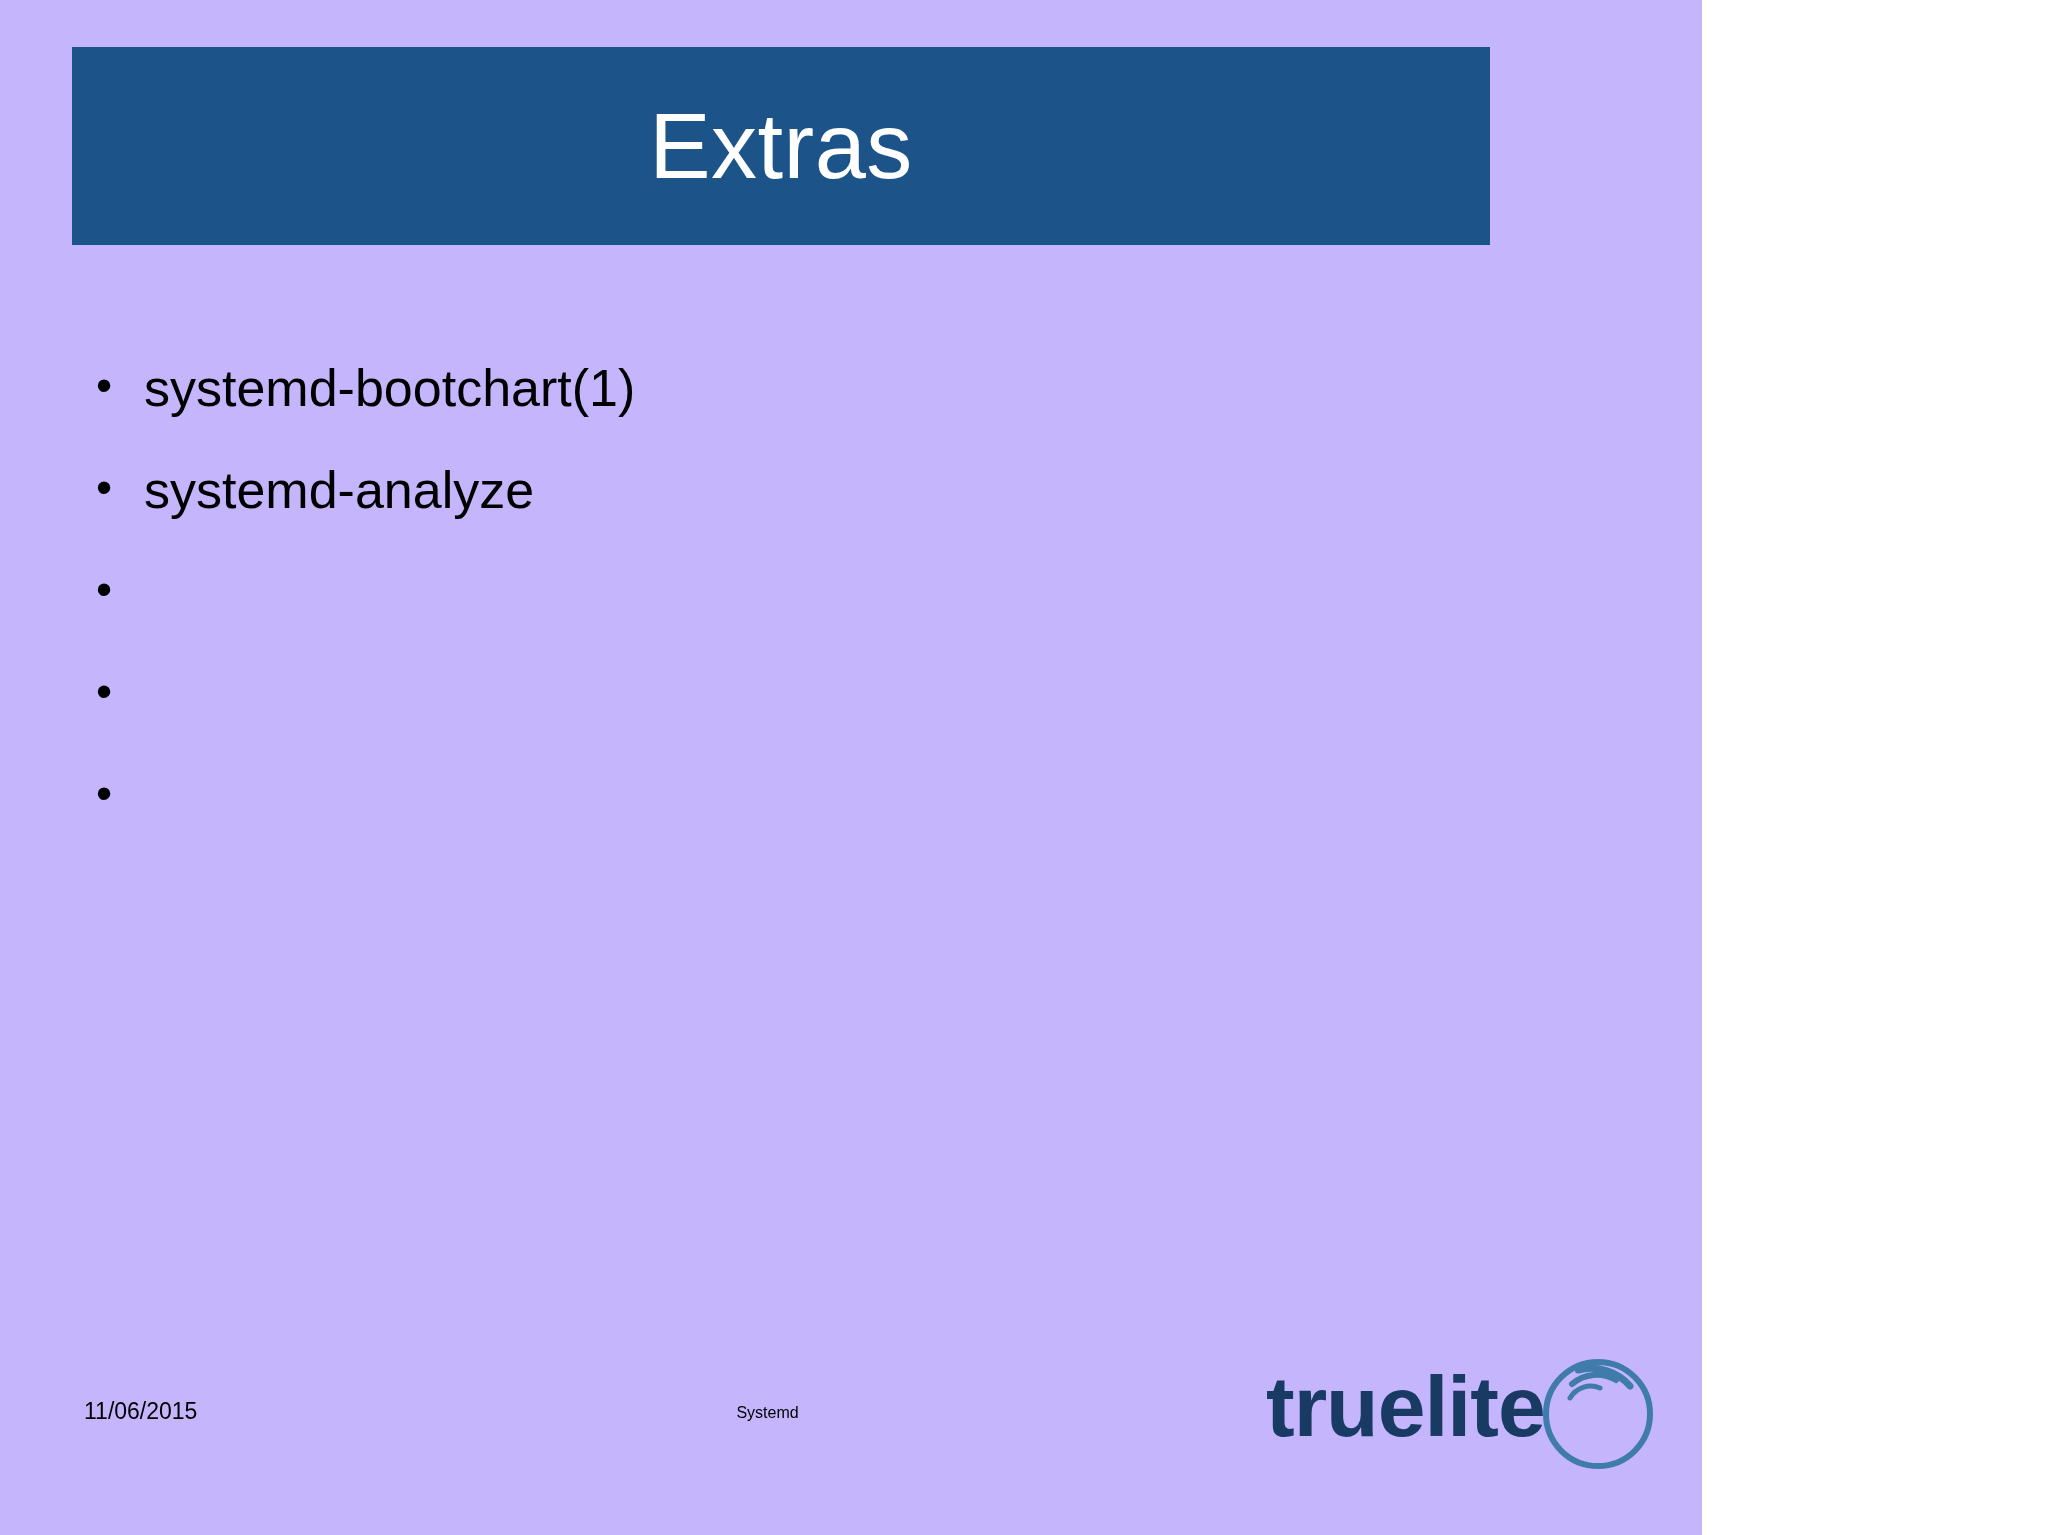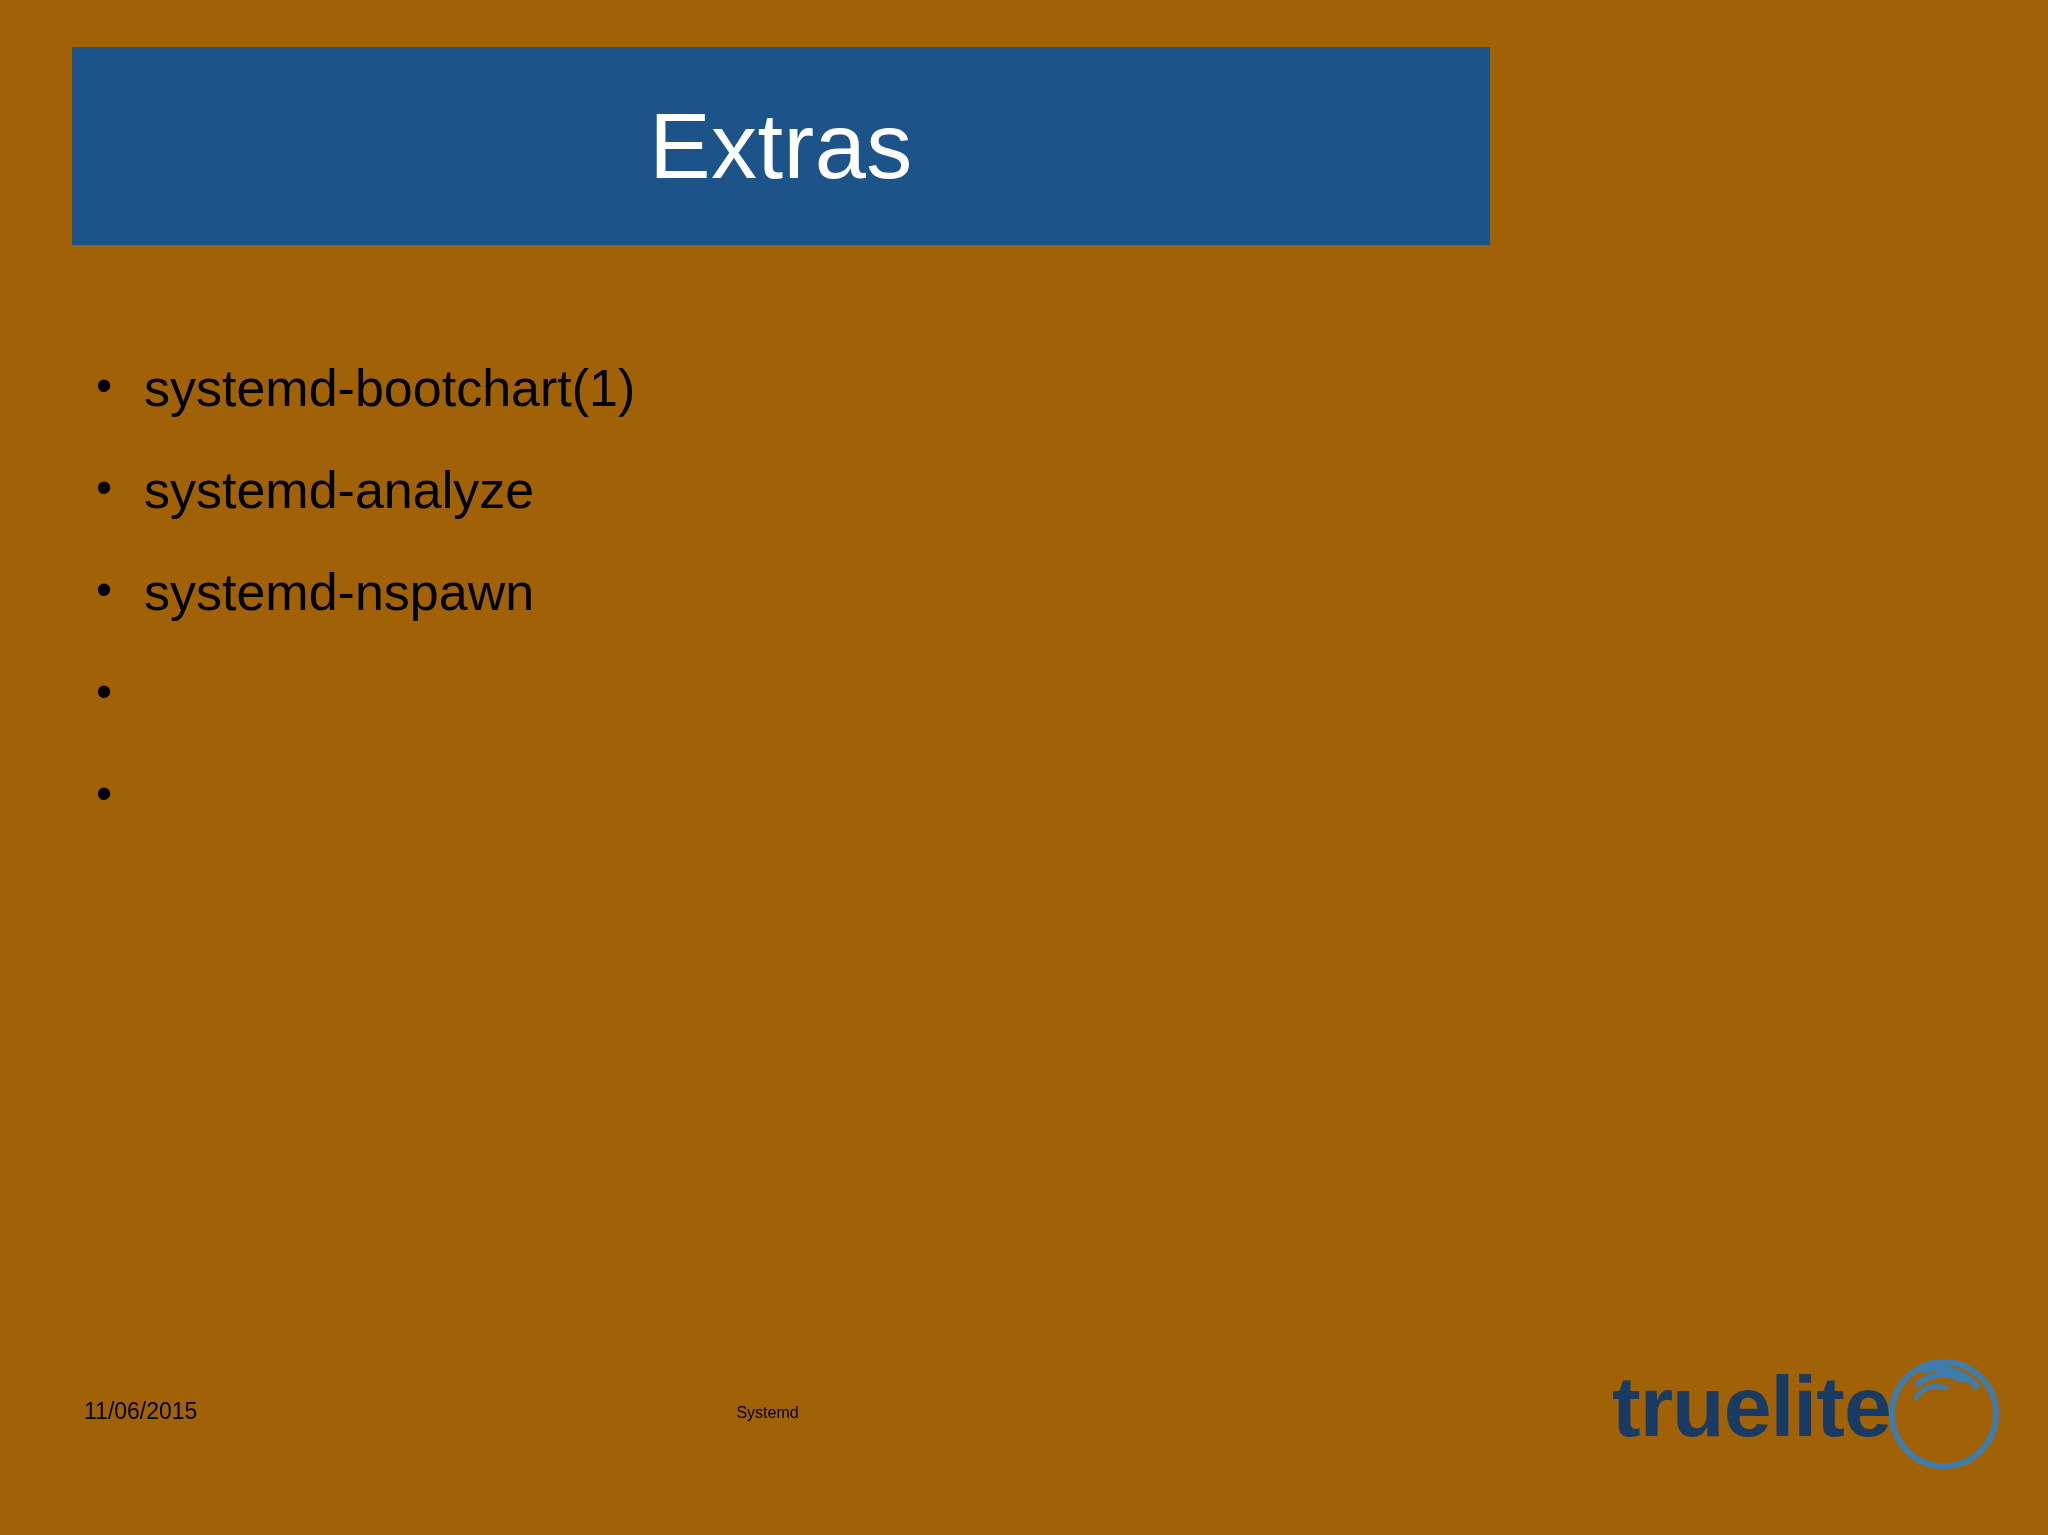--- a/index.html
+++ b/index.html
@@ -6,23 +6,23 @@
   html, body {
     margin: 0;
     padding: 0;
     background: #ffffff;
   }
   body {
     font-family: "Liberation Sans", sans-serif;
   }
   .slide {
     position: relative;
-    width: 2048px;
+    width: 1702px;
     height: 1535px;
-    background: #a16207;
+    background: #c4b5fd;
     overflow: hidden;
   }
 
   
   .title-bar {
     position: absolute;
     left: 72px;
     top: 47px;
     width: 1418px;
     height: 198px;
@@ -119,21 +119,20 @@
       <span class="bullet-label">systemd-bootchart(1)</span>
     </div>
 
     <div class="bullet-row">
       <span class="bullet-marker">•</span>
       <span class="bullet-label">systemd-analyze</span>
     </div>
 
     <div class="bullet-row">
       <span class="bullet-marker">•</span>
-      <span class="bullet-label">systemd-nspawn</span>
     </div>
 
     <div class="bullet-row">
       <span class="bullet-marker">•</span>
     </div>
 
     <div class="bullet-row">
       <span class="bullet-marker">•</span>
     </div>
 

